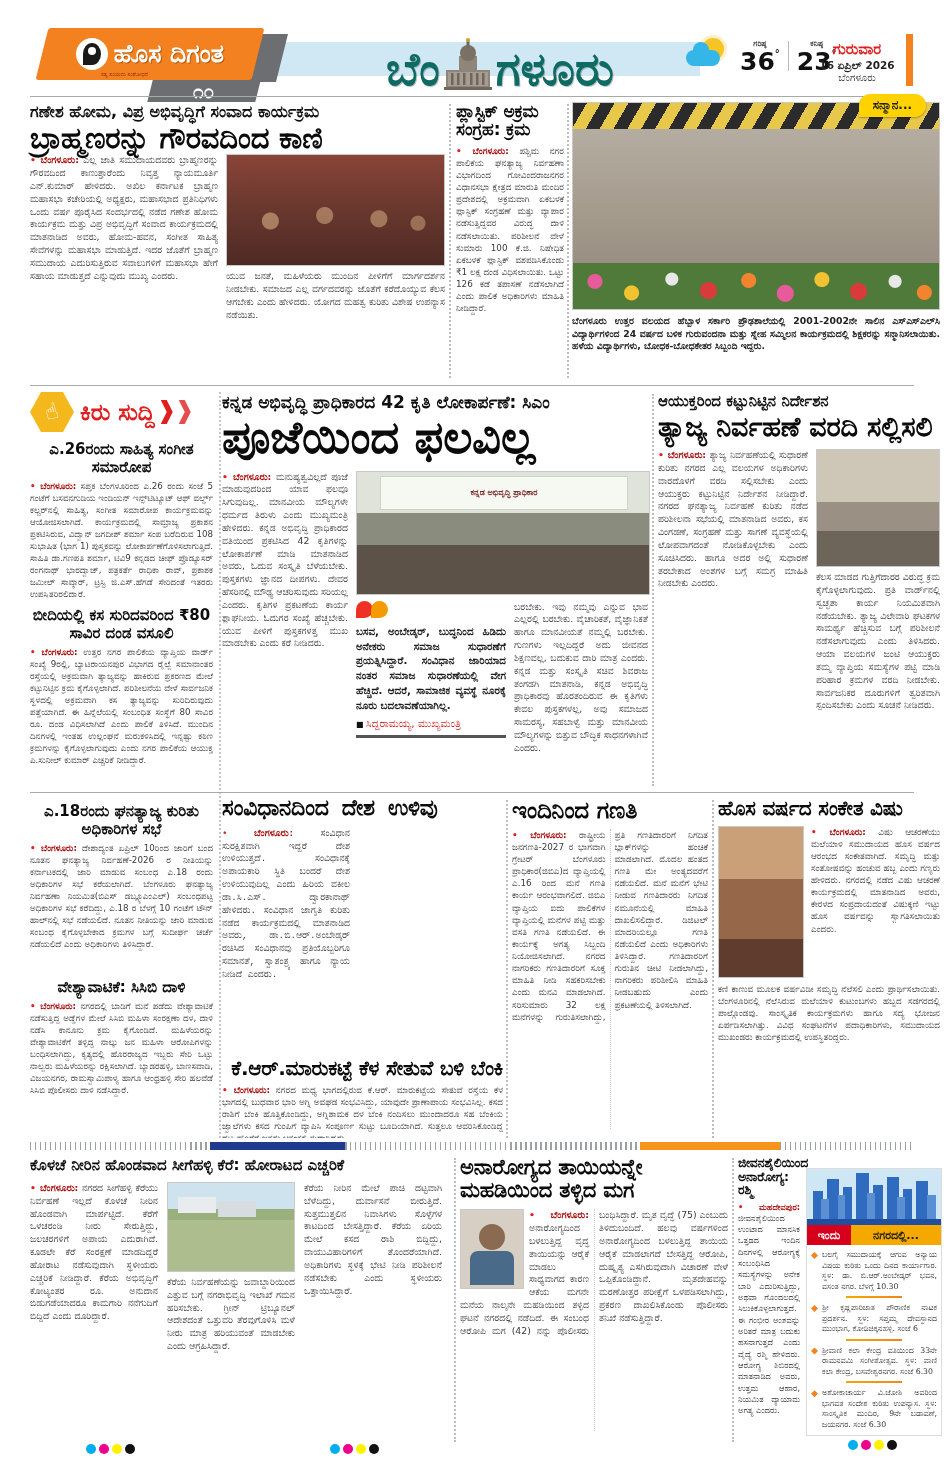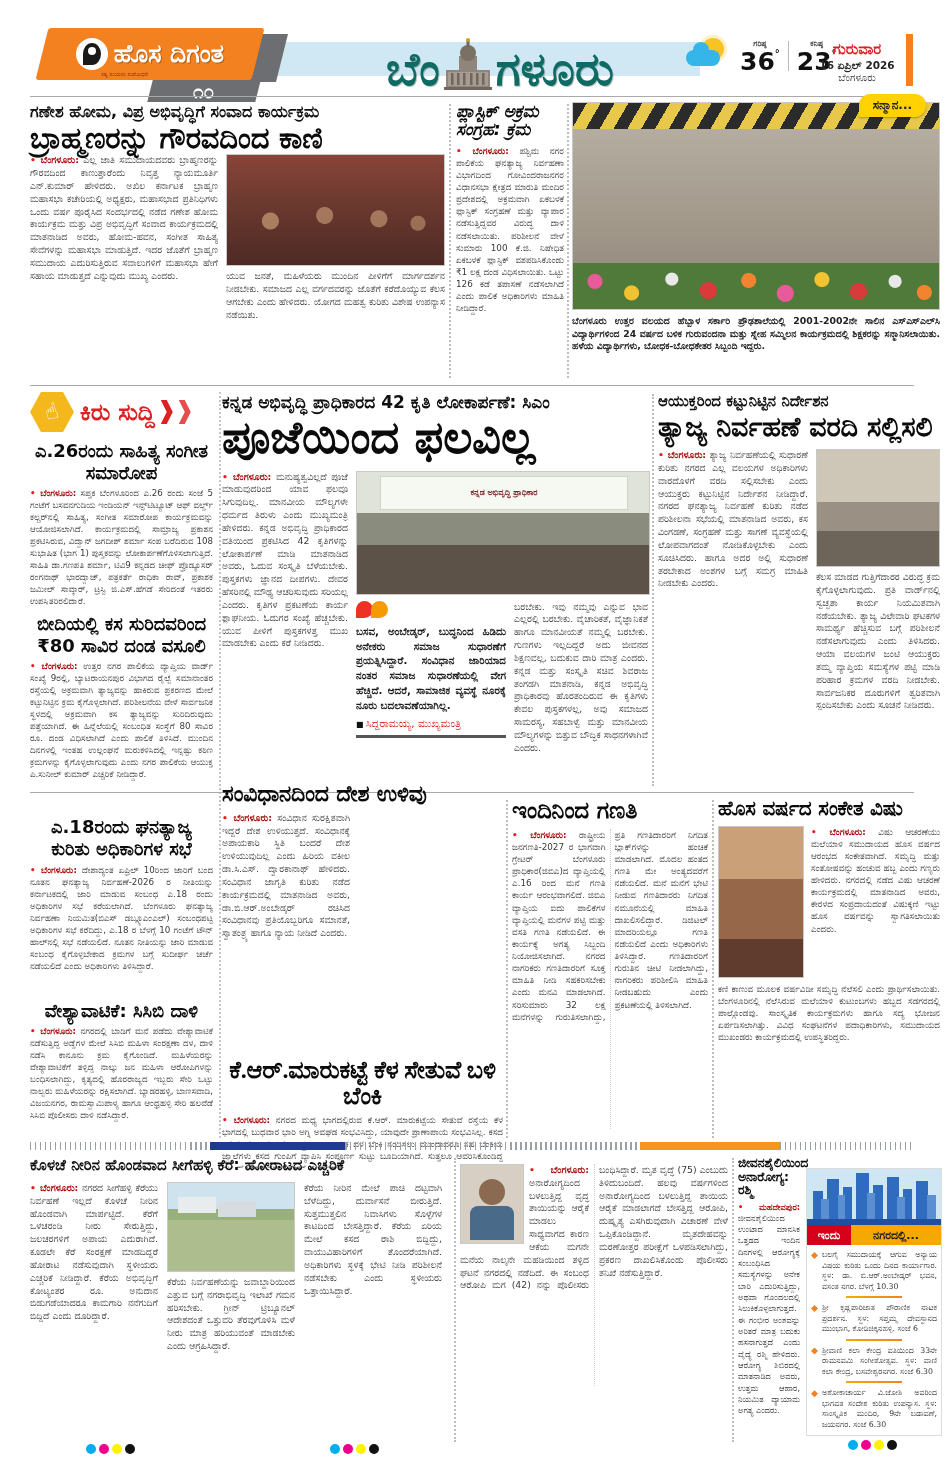--- a/index.html
+++ b/index.html
@@ -92,21 +92,21 @@
                       border-radius:8px 8px 0 0;background:#4a6a8a;}
   
   .kiru-head{display:flex;align-items:center;gap:6px;}
   .hex{width:44px;height:40px;background:#f5b81c;flex:none;position:relative;
        clip-path:polygon(25% 0,75% 0,100% 50%,75% 100%,25% 100%,0 50%);
        display:flex;align-items:center;justify-content:center;}
   .hex span{color:#fff;font-size:22px;transform:rotate(-15deg);line-height:1;}
   .kiru-title{color:#e02020;font-weight:800;font-size:23px;white-space:nowrap;}
   .chev{width:12px;height:24px;background:#e02020;flex:none;
         clip-path:polygon(0 0,50% 0,100% 50%,50% 100%,0 100%,50% 50%);}
-  .kiru-item-title{font-weight:800;font-size:18px;color:#0d0d0d;text-align:center;line-height:1.2;margin:8px 0 4px;}
+  .kiru-item-title{font-weight:800;font-size:15px;color:#0d0d0d;text-align:center;line-height:1.2;margin:8px 0 4px;}
   .kiru-body{font-size:8.7px;color:#3a3a3a;text-align:justify;line-height:1.38;overflow:hidden;}
   
   .quote-icon{position:relative;width:34px;height:20px;margin-bottom:3px;}
   .quote-icon i{position:absolute;top:0;width:17px;height:17px;border-radius:50% 50% 50% 0;transform:rotate(0deg);}
   .quote-icon i:first-child{left:0;background:#ee3124;}
   .quote-icon i:last-child{left:15px;background:#f59a00;}
   .quote-text{font-size:10.3px;font-weight:bold;color:#1c1c1c;line-height:1.45;text-align:justify;}
   .quote-attr{color:#d21f1f;font-weight:400;font-size:10.5px;margin-top:4px;}
   .quote-attr::before{content:"■ ";color:#111;font-size:8px;}
   
@@ -207,21 +207,21 @@
       <div style="width:219px;">
         <div class="photo ph-felicitation" style="width:217px;height:110px;"></div>
         <div class="body-text" style="height:92px;margin-top:4px;">ಯುವ ಜನತೆ, ಮಹಿಳೆಯರು ಮುಂದಿನ ಪೀಳಿಗೆಗೆ ಮಾರ್ಗದರ್ಶನ ನೀಡಬೇಕು. ಸಮಾಜದ ಎಲ್ಲ ವರ್ಗದವರನ್ನು ಜೊತೆಗೆ ಕರೆದೊಯ್ಯುವ ಕೆಲಸ ಆಗಬೇಕು ಎಂದು ಹೇಳಿದರು. ಯೋಗದ ಮಹತ್ವ ಕುರಿತು ವಿಶೇಷ ಉಪನ್ಯಾಸ ನಡೆಯಿತು.</div>
       </div>
     </div>
   </div>
 
   <div class="abs vrule" style="left:449px;top:104px;height:274px;"></div>
 
   <div class="abs" style="left:456px;top:102px;width:108px;height:278px;">
-    <div class="headline" style="font-size:17px;font-style:italic;">ಪ್ಲಾಸ್ಟಿಕ್ ಅಕ್ರಮ ಸಂಗ್ರಹ: ಕ್ರಮ</div>
+    <div class="headline" style="font-size:17px;">ಪ್ಲಾಸ್ಟಿಕ್ ಅಕ್ರಮ ಸಂಗ್ರಹ: ಕ್ರಮ</div>
     <div class="body-text" style="margin-top:6px;height:226px;font-size:8.8px;">
       <span class="dl">ಬೆಂಗಳೂರು:</span>
       <span>ಪಶ್ಚಿಮ ನಗರ ಪಾಲಿಕೆಯ ಘನತ್ಯಾಜ್ಯ ನಿರ್ವಹಣಾ ವಿಭಾಗದಿಂದ ಗೋವಿಂದರಾಜನಗರ ವಿಧಾನಸಭಾ ಕ್ಷೇತ್ರದ ಮಾರುತಿ ಮಂದಿರ ಪ್ರದೇಶದಲ್ಲಿ ಅಕ್ರಮವಾಗಿ ಏಕಬಳಕೆ ಪ್ಲಾಸ್ಟಿಕ್ ಸಂಗ್ರಹಣೆ ಮತ್ತು ವ್ಯಾಪಾರ ನಡೆಸುತ್ತಿದ್ದವರ ವಿರುದ್ಧ ದಾಳಿ ನಡೆಸಲಾಯಿತು. ಪರಿಶೀಲನೆ ವೇಳೆ ಸುಮಾರು 100 ಕೆ.ಜಿ. ನಿಷೇಧಿತ ಏಕಬಳಕೆ ಪ್ಲಾಸ್ಟಿಕ್ ವಶಪಡಿಸಿಕೊಂಡು ₹1 ಲಕ್ಷ ದಂಡ ವಿಧಿಸಲಾಯಿತು. ಒಟ್ಟು 126 ಕಡೆ ತಪಾಸಣೆ ನಡೆಸಲಾಗಿದೆ ಎಂದು ಪಾಲಿಕೆ ಅಧಿಕಾರಿಗಳು ಮಾಹಿತಿ ನೀಡಿದ್ದಾರೆ.</span>
     </div>
   </div>
 
   <div class="abs vrule" style="left:567px;top:104px;height:274px;"></div>
 
   <div class="abs" style="left:572px;top:102px;width:368px;">
     <div class="photo ph-group" style="width:366px;height:206px;">
@@ -314,32 +314,32 @@
       </div>
       <div style="width:124px;">
         <div class="photo ph-meeting" style="width:122px;height:116px;"></div>
         <div class="body-text" style="height:178px;margin-top:4px;">ಕೆಲಸ ಮಾಡದ ಗುತ್ತಿಗೆದಾರರ ವಿರುದ್ಧ ಕ್ರಮ ಕೈಗೊಳ್ಳಲಾಗುವುದು. ಪ್ರತಿ ವಾರ್ಡ್‌ನಲ್ಲಿ ಸ್ವಚ್ಛತಾ ಕಾರ್ಯ ನಿಯಮಿತವಾಗಿ ನಡೆಯಬೇಕು. ತ್ಯಾಜ್ಯ ವಿಲೇವಾರಿ ಘಟಕಗಳ ಸಾಮರ್ಥ್ಯ ಹೆಚ್ಚಿಸುವ ಬಗ್ಗೆ ಪರಿಶೀಲನೆ ನಡೆಸಲಾಗುವುದು ಎಂದು ತಿಳಿಸಿದರು. ಆಯಾ ವಲಯಗಳ ಜಂಟಿ ಆಯುಕ್ತರು ತಮ್ಮ ವ್ಯಾಪ್ತಿಯ ಸಮಸ್ಯೆಗಳ ಪಟ್ಟಿ ಮಾಡಿ ಪರಿಹಾರ ಕ್ರಮಗಳ ವರದಿ ನೀಡಬೇಕು. ಸಾರ್ವಜನಿಕರ ದೂರುಗಳಿಗೆ ತ್ವರಿತವಾಗಿ ಸ್ಪಂದಿಸಬೇಕು ಎಂದು ಸೂಚನೆ ನೀಡಿದರು.</div>
       </div>
     </div>
   </div>
 
   <div class="abs hrule" style="left:30px;top:792px;width:884px;"></div>
 
-  <div class="abs" style="left:222px;top:782px;width:281px;height:254px;">
+  <div class="abs" style="left:222px;top:798px;width:281px;height:254px;font-family:Liberation Mono, monospace;">
     <div class="headline" style="font-size:22px;">ಸಂವಿಧಾನದಿಂದ ದೇಶ ಉಳಿವು</div>
     <div class="flexrow" style="margin-top:6px;gap:8px;">
       <div class="body-text" style="width:128px;height:218px;">
         <span class="dl">ಬೆಂಗಳೂರು:</span>
         <span>ಸಂವಿಧಾನ ಸುರಕ್ಷಿತವಾಗಿ ಇದ್ದರೆ ದೇಶ ಉಳಿಯುತ್ತದೆ. ಸಂವಿಧಾನಕ್ಕೆ ಅಪಾಯಕಾರಿ ಸ್ಥಿತಿ ಬಂದರೆ ದೇಶ ಉಳಿಯುವುದಿಲ್ಲ ಎಂದು ಹಿರಿಯ ವಕೀಲ ಡಾ.ಸಿ.ಎಸ್. ದ್ವಾರಕಾನಾಥ್ ಹೇಳಿದರು. ಸಂವಿಧಾನ ಜಾಗೃತಿ ಕುರಿತು ನಡೆದ ಕಾರ್ಯಕ್ರಮದಲ್ಲಿ ಮಾತನಾಡಿದ ಅವರು, ಡಾ.ಬಿ.ಆರ್.ಅಂಬೇಡ್ಕರ್ ರಚಿಸಿದ ಸಂವಿಧಾನವು ಪ್ರತಿಯೊಬ್ಬರಿಗೂ ಸಮಾನತೆ, ಸ್ವಾತಂತ್ರ್ಯ ಹಾಗೂ ನ್ಯಾಯ ನೀಡಿದೆ ಎಂದರು.</span>
       </div>
     </div>
   </div>
 
   <div class="abs" style="left:222px;top:1058px;width:281px;height:80px;">
-    <div class="headline" style="font-size:24px;text-align:center;font-family:Liberation Serif, serif;">ಕೆ.ಆರ್.ಮಾರುಕಟ್ಟೆ ಕೆಳ ಸೇತುವೆ ಬಳಿ ಬೆಂಕಿ</div>
+    <div class="headline" style="font-size:20px;text-align:right;">ಕೆ.ಆರ್.ಮಾರುಕಟ್ಟೆ ಕೆಳ ಸೇತುವೆ ಬಳಿ ಬೆಂಕಿ</div>
     <div class="body-text" style="margin-top:4px;height:54px;font-size:8.8px;">
       <span class="dl">ಬೆಂಗಳೂರು:</span>
       <span>ನಗರದ ಮಧ್ಯ ಭಾಗದಲ್ಲಿರುವ ಕೆ.ಆರ್. ಮಾರುಕಟ್ಟೆಯ ಸೇತುವೆ ರಸ್ತೆಯ ಕೆಳ ಭಾಗದಲ್ಲಿ ಬುಧವಾರ ಭಾರಿ ಅಗ್ನಿ ಅವಘಡ ಸಂಭವಿಸಿದ್ದು, ಯಾವುದೇ ಪ್ರಾಣಾಪಾಯ ಸಂಭವಿಸಿಲ್ಲ. ಕಸದ ರಾಶಿಗೆ ಬೆಂಕಿ ಹೊತ್ತಿಕೊಂಡಿದ್ದು, ಅಗ್ನಿಶಾಮಕ ದಳ ಬೆಂಕಿ ನಂದಿಸಲು ಮುಂದಾದರೂ ಸಹ ಬೆಂಕಿಯ ಜ್ವಾಲೆಗಳು ಕಸದ ಗುಂಪಿಗೆ ವ್ಯಾಪಿಸಿ ಸಂಪೂರ್ಣ ಸುಟ್ಟು ಬೂದಿಯಾಗಿದೆ. ಸುತ್ತಲೂ ಆವರಿಸಿಕೊಂಡಿದ್ದ ದಟ್ಟ ಹೊಗೆಗೆ ಜನರು ಆತಂಕಕ್ಕೆ ಈಡಾಗಿದ್ದರು.</span>
     </div>
   </div>
 
   <div class="abs vrule" style="left:506px;top:800px;height:338px;"></div>
 
   <div class="abs" style="left:512px;top:798px;width:196px;height:340px;">
     <div class="headline" style="font-size:23px;">ಇಂದಿನಿಂದ ಗಣತಿ</div>
@@ -378,20 +378,21 @@
         <div class="photo ph-lake" style="width:126px;height:88px;"></div>
         <div class="body-text" style="height:118px;margin-top:4px;">ಕೆರೆಯ ನಿರ್ವಹಣೆಯನ್ನು ಜವಾಬ್ದಾರಿಯಿಂದ ಎತ್ತುವ ಬಗ್ಗೆ ನಗರಾಭಿವೃದ್ಧಿ ಇಲಾಖೆ ಗಮನ ಹರಿಸಬೇಕು. ಗ್ರೀನ್ ಟ್ರಿಬ್ಯೂನಲ್ ಆದೇಶದಂತೆ ಒತ್ತುವರಿ ತೆರವುಗೊಳಿಸಿ ಮಳೆ ನೀರು ಮಾತ್ರ ಹರಿಯುವಂತೆ ಮಾಡಬೇಕು ಎಂದು ಆಗ್ರಹಿಸಿದ್ದಾರೆ.</div>
       </div>
       <div class="body-text" style="width:138px;height:212px;">ಕೆರೆಯ ನೀರಿನ ಮೇಲೆ ಪಾಚಿ ದಟ್ಟವಾಗಿ ಬೆಳೆದಿದ್ದು, ದುರ್ವಾಸನೆ ಬೀರುತ್ತಿದೆ. ಸುತ್ತಮುತ್ತಲಿನ ನಿವಾಸಿಗಳು ಸೊಳ್ಳೆಗಳ ಕಾಟದಿಂದ ಬೇಸತ್ತಿದ್ದಾರೆ. ಕೆರೆಯ ಏರಿಯ ಮೇಲೆ ಕಸದ ರಾಶಿ ಬಿದ್ದಿದ್ದು, ವಾಯುವಿಹಾರಿಗಳಿಗೆ ತೊಂದರೆಯಾಗಿದೆ. ಅಧಿಕಾರಿಗಳು ಸ್ಥಳಕ್ಕೆ ಭೇಟಿ ನೀಡಿ ಪರಿಶೀಲನೆ ನಡೆಸಬೇಕು ಎಂದು ಸ್ಥಳೀಯರು ಒತ್ತಾಯಿಸಿದ್ದಾರೆ.</div>
     </div>
   </div>
 
   <div class="abs vrule" style="left:454px;top:1158px;height:284px;"></div>
 
   <div class="abs" style="left:460px;top:1156px;width:268px;height:288px;">
+    <div class="headline" style="font-size:21px;">ಅನಾರೋಗ್ಯದ ತಾಯಿಯನ್ನೇ ಮಹಡಿಯಿಂದ ತಳ್ಳಿದ ಮಗ</div>
     <div class="body-text" style="margin-top:8px;height:222px;column-count:2;column-gap:10px;column-rule:1px dotted #ccc;">
       <div class="photo ph-portrait" style="width:62px;height:78px;float:left;margin:0 5px 3px 0;"></div>
       <span class="dl">ಬೆಂಗಳೂರು:</span>
       <span>ಅನಾರೋಗ್ಯದಿಂದ ಬಳಲುತ್ತಿದ್ದ ವೃದ್ಧ ತಾಯಿಯನ್ನು ಆರೈಕೆ ಮಾಡಲು ಸಾಧ್ಯವಾಗದ ಕಾರಣ ಆಕೆಯ ಮಗನೇ ಮನೆಯ ನಾಲ್ಕನೇ ಮಹಡಿಯಿಂದ ತಳ್ಳಿದ ಘಟನೆ ನಗರದಲ್ಲಿ ನಡೆದಿದೆ. ಈ ಸಂಬಂಧ ಆರೋಪಿ ಮಗ (42) ನನ್ನು ಪೊಲೀಸರು ಬಂಧಿಸಿದ್ದಾರೆ. ಮೃತ ವೃದ್ಧೆ (75) ಎಂಬುದು ತಿಳಿದುಬಂದಿದೆ. ಹಲವು ವರ್ಷಗಳಿಂದ ಅನಾರೋಗ್ಯದಿಂದ ಬಳಲುತ್ತಿದ್ದ ತಾಯಿಯ ಆರೈಕೆ ಮಾಡಲಾಗದೆ ಬೇಸತ್ತಿದ್ದ ಆರೋಪಿ, ದುಷ್ಕೃತ್ಯ ಎಸಗಿರುವುದಾಗಿ ವಿಚಾರಣೆ ವೇಳೆ ಒಪ್ಪಿಕೊಂಡಿದ್ದಾನೆ. ಮೃತದೇಹವನ್ನು ಮರಣೋತ್ತರ ಪರೀಕ್ಷೆಗೆ ಒಳಪಡಿಸಲಾಗಿದ್ದು, ಪ್ರಕರಣ ದಾಖಲಿಸಿಕೊಂಡು ಪೊಲೀಸರು ತನಿಖೆ ನಡೆಸುತ್ತಿದ್ದಾರೆ.</span>
     </div>
   </div>
 
   <div class="abs vrule" style="left:732px;top:1158px;height:284px;"></div>
 
   <div class="abs" style="left:738px;top:1156px;width:62px;height:290px;">

